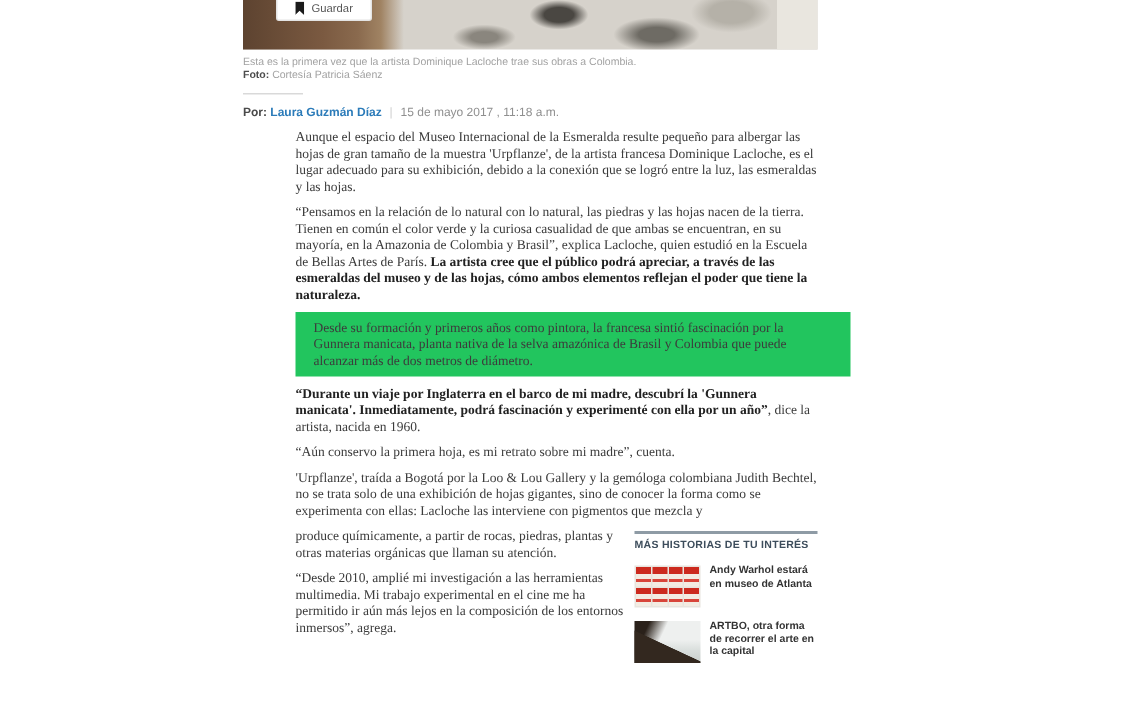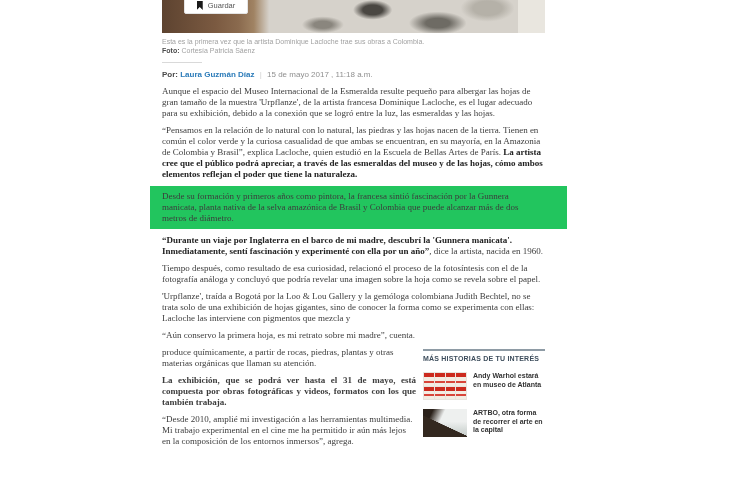--- a/index.html
+++ b/index.html
@@ -46,20 +46,21 @@
   .byline { margin-top:7px; font-size:8px; line-height:10px; color:#8f8f8f; }
   .byline .por { font-weight:bold; color:#4a4a4a; }
   .byline a { color:#2b7bb9; font-weight:bold; text-decoration:none; cursor:pointer; }
   .byline .sep { color:#cfcfcf; margin:0 3px; }
 
   
   .body-text p, .body-text .para {
     font-family:"Liberation Serif", serif;
     font-size:9px; line-height:11px; color:#3c3c3c;
     margin-top:6px;
+    margin-left:35px;
   }
   .para strong, .bold-para { font-weight:bold; color:#222; }
   .bold-para { text-align:justify; }
   .band {
     background:#22c55e;
     margin-left:-12px; margin-right:-22px;
     padding:5px 22px 5px 12px;
   }
 
   
@@ -126,32 +127,30 @@
       <span>15 de mayo 2017 , 11:18 a.m.</span>
     </div>
 
     <div class="body-text">
       <p class="para">Aunque el espacio del Museo Internacional de la Esmeralda resulte pequeño para albergar las hojas de gran tamaño de la muestra 'Urpflanze', de la artista francesa Dominique Lacloche, es el lugar adecuado para su exhibición, debido a la conexión que se logró entre la luz, las esmeraldas y las hojas.</p>
 
       <p class="para"><span>“Pensamos en la relación de lo natural con lo natural, las piedras y las hojas nacen de la tierra. Tienen en común el color verde y la curiosa casualidad de que ambas se encuentran, en su mayoría, en la Amazonia de Colombia y Brasil”, explica Lacloche, quien estudió en la Escuela de Bellas Artes de París. </span><strong>La artista cree que el público podrá apreciar, a través de las esmeraldas del museo y de las hojas, cómo ambos elementos reflejan el poder que tiene la naturaleza.</strong></p>
 
       <p class="para band">Desde su formación y primeros años como pintora, la francesa sintió fascinación por la Gunnera manicata, planta nativa de la selva amazónica de Brasil y Colombia que puede alcanzar más de dos metros de diámetro.</p>
 
-      <p class="para"><strong>“Durante un viaje por Inglaterra en el barco de mi madre, descubrí la 'Gunnera manicata'. Inmediatamente, sentí fascinación y experimenté con ella por un año”</strong><span>, dice la artista, nacida en 1960.</span></p>
+      <p class="para"><strong>“Durante un viaje por Inglaterra en el barco de mi madre, descubrí la 'Gunnera manicata'. Inmediatamente, podrá fascinación y experimenté con ella por un año”</strong><span>, dice la artista, nacida en 1960.</span></p>
 
-      <p class="para">Tiempo después, como resultado de esa curiosidad, relacionó el proceso de la fotosíntesis con el de la fotografía análoga y concluyó que podría revelar una imagen sobre la hoja como se revela sobre el papel.</p>
+
+      <p class="para">“Aún conservo la primera hoja, es mi retrato sobre mi madre”, cuenta.</p>
 
       <p class="para">'Urpflanze', traída a Bogotá por la Loo &amp; Lou Gallery y la gemóloga colombiana Judith Bechtel, no se trata solo de una exhibición de hojas gigantes, sino de conocer la forma como se experimenta con ellas: Lacloche las interviene con pigmentos que mezcla y</p>
-
-      <p class="para">“Aún conservo la primera hoja, es mi retrato sobre mi madre”, cuenta.</p>
 
       <div class="bottom-row">
         <div class="narrow-col">
           <p class="para">produce químicamente, a partir de rocas, piedras, plantas y otras materias orgánicas que llaman su atención.</p>
-          <p class="para bold-para">La exhibición, que se podrá ver hasta el 31 de mayo, está compuesta por obras fotográficas y videos, formatos con los que también trabaja.</p>
           <p class="para">“Desde 2010, amplié mi investigación a las herramientas multimedia. Mi trabajo experimental en el cine me ha permitido ir aún más lejos en la composición de los entornos inmersos”, agrega.</p>
         </div>
 
         <div class="related">
           <div class="related-title">MÁS HISTORIAS DE TU INTERÉS</div>
 
           <div class="related-item">
             <div class="thumb thumb-warhol">
               <div class="can"></div>
               <div class="can"></div>

